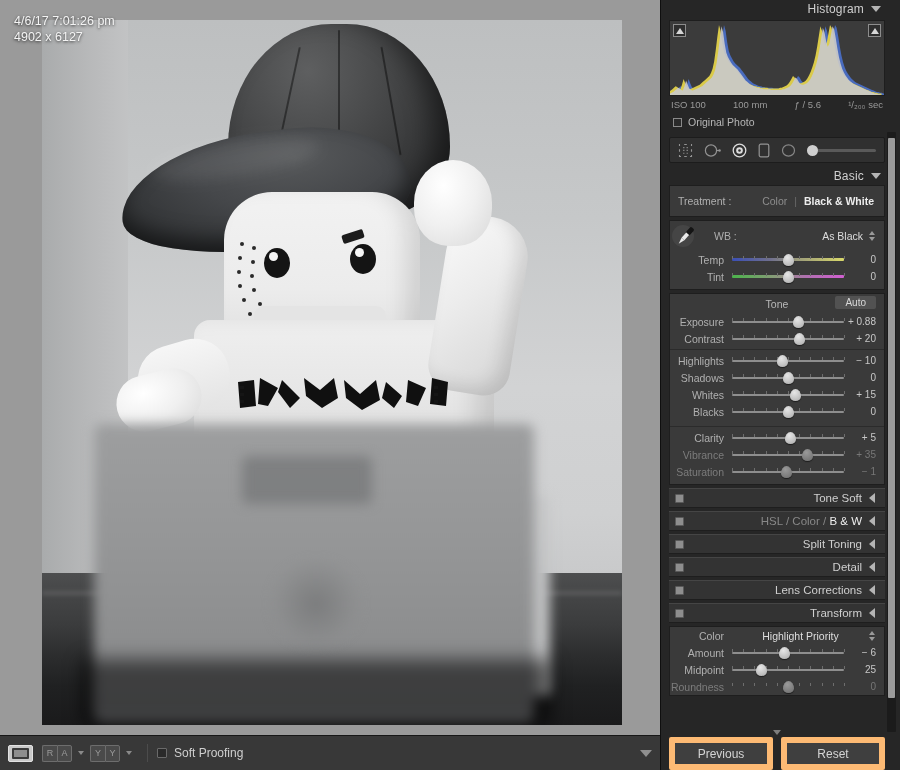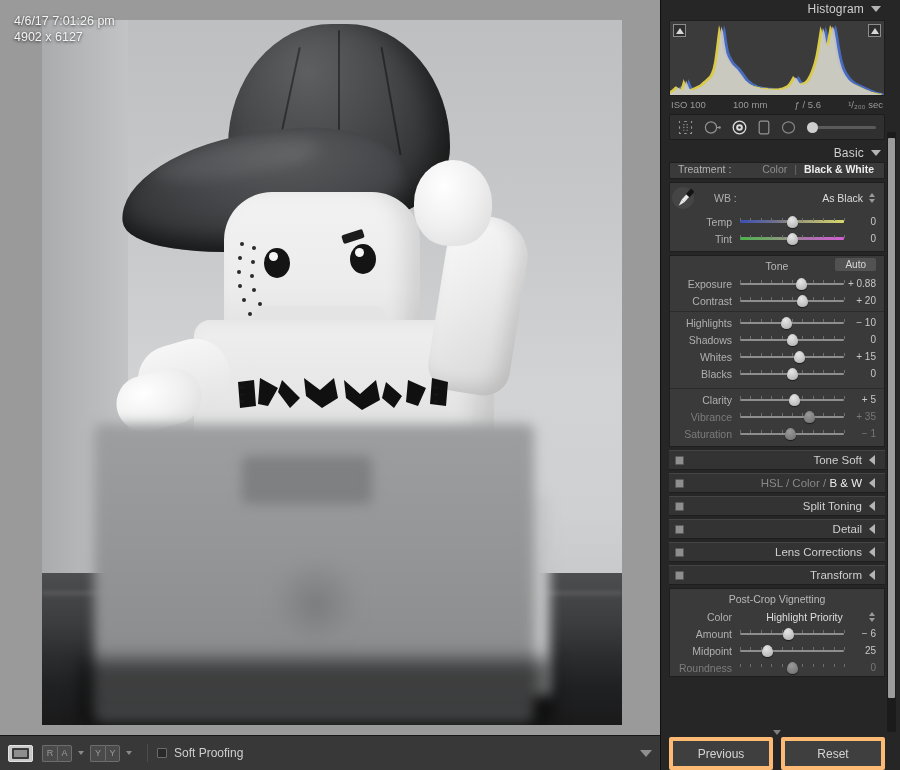--- a/index.html
+++ b/index.html
@@ -257,21 +257,21 @@
   }
   .tool-ico { opacity: .72; }
   .tool-ico.active { opacity: 1; }
   #brush-slider { flex: 1; height: 3px; background: #5a5a5a; border-radius: 2px; position: relative; }
   #brush-knob { position: absolute; left: 0; top: -4px; width: 11px; height: 11px; border-radius: 50%; background: #cfcfcf; }
 
   
   .module { margin: 0 8px; background: #3a3a3a; border: 1px solid #1e1e1e; }
   .row {
     display: flex; align-items: center; height: 17px;
-    color: #c2c2c2; font-size: 10.5px; margin-left: 8px;
+    color: #c2c2c2; font-size: 10.5px;
   }
   .lbl { width: 62px; text-align: right; padding-right: 8px; color: #b0b0b0; flex-shrink: 0; }
   .val { width: 38px; text-align: right; padding-right: 8px; color: #c8c8c8; font-size: 10px; flex-shrink: 0; }
   .val.dim { color: #777; }
   .lbl.dim { color: #7c7c7c; }
   .track {
     flex: 1; height: 11px; position: relative; margin-right: 2px;
   }
   .track .bar {
     position: absolute; left: 0; top: 5px; width: 100%; height: 2px;
@@ -283,21 +283,21 @@
   .track .ticks i { position: absolute; top: 0; width: 1px; height: 3px; background: #6d6d6d; }
   .knob {
     position: absolute; top: 0px; width: 11px; height: 12px; margin-left: -5.5px;
     background: radial-gradient(circle at 40% 30%, #e6e6e6 0%, #c6c6c6 55%, #a9a9a9 100%);
     border-radius: 50% 50% 50% 50% / 62% 62% 38% 38%;
     box-shadow: 0 1px 1px rgba(0,0,0,.5);
   }
   .knob.dim { background: radial-gradient(circle at 40% 30%, #9a9a9a 0%, #818181 55%, #6d6d6d 100%); }
 
   .treat-row {
-    display: flex; align-items: flex-start; height: 15px; padding-left: 8px;
+    display: flex; align-items: center; height: 30px; padding-left: 8px;
     color: #b0b0b0; font-size: 10.5px;
   }
   .treat-opts { margin-left: auto; display: flex; align-items: center; padding-right: 10px; gap: 7px; }
   .treat-opt { color: #8d8d8d; font-size: 10.5px; }
   .treat-opt.sel { color: #ededed; font-weight: bold; }
   .treat-div { color: #6a6a6a; }
 
   .wb-row { display: flex; align-items: center; height: 30px; padding-left: 0; }
   #eyedropper {
     width: 30px; height: 26px; position: relative; flex-shrink: 0;
@@ -331,21 +331,21 @@
   }
   .panel-title { margin-left: auto; color: #cfcfcf; font-size: 11.5px; }
   .panel-title .dim { color: #888; }
   .panel-title .hl { color: #ededed; }
 
   #bottom-buttons {
     position: absolute; left: 0; top: 737px; width: 232px; height: 33px;
     display: flex; gap: 8px; padding: 0 8px;
   }
   .big-btn {
-    flex: 1; background: #3f3f3f; border: 4px solid #fdba74; border-radius: 2px;
+    flex: 1; background: #3f3f3f; border: 6px solid #fdba74; border-radius: 2px;
     color: #d4d4d4; font-size: 12px; display: flex; align-items: center; justify-content: center;
   }
   #panel-collapse-tick {
     position: absolute; left: 112px; top: 730px; width: 0; height: 0;
     border-left: 4px solid transparent; border-right: 4px solid transparent; border-top: 5px solid #7d7d7d;
   }
 </style>
 </head>
 <body>
 
@@ -470,20 +470,24 @@
           </div>
         <div class="clip-ind" style="right:3px">
             <i></i>
           </div>
       </div>
       <div id="histogram-meta">
         <span>ISO 100</span>
         <span>100 mm</span>
         <span>ƒ / 5.6</span>
         <span>¹/₂₀₀ sec</span>
+      </div>
+      <div id="original-photo-row">
+        <span class="sm-check"></span>
+        <span>Original Photo</span>
       </div>
 
       <div id="tool-strip">
         <svg class="tool-ico" width="15" height="15" viewBox="0 0 15 15">
           <g fill="none" stroke="#b9b9b9" stroke-width="1.1">
             <path d="M2 1.5 L1.5 1.5 L1.5 3 M6.2 1.5 L8.8 1.5 M13 1.5 L13.5 1.5 L13.5 3
                      M1.5 6.2 L1.5 8.8 M13.5 6.2 L13.5 8.8
                      M1.5 12 L1.5 13.5 L3 13.5 M6.2 13.5 L8.8 13.5 M12 13.5 L13.5 13.5 L13.5 12"></path>
             <path d="M5.2 4.6 h1.2 M8.6 4.6 h1.2 M5.2 7.4 h1.2 M8.6 7.4 h1.2 M5.2 10.2 h1.2 M8.6 10.2 h1.2"></path>
           </g>
@@ -825,23 +829,20 @@
           </div>
           <div class="panel-head">
             <span class="panel-switch"></span>
             <span class="panel-title">Transform</span>
             <span class="tri-left"></span>
           </div>
         </div>
 
 
       <div class="module" style="margin-top:3px">
-        <div class="group-head">
-          <span>Post-Crop Vignetting</span>
-        </div>
         <div class="row">
           <span class="lbl">Color</span>
           <span style="flex:1;text-align:center;color:#dedede;font-size:10.5px;">Highlight Priority</span>
           <span class="stepper">
               <i class="up"></i>
               <i class="dn"></i>
             </span>
         </div>
         <div id="vignette-sliders">
             <div class="row">

